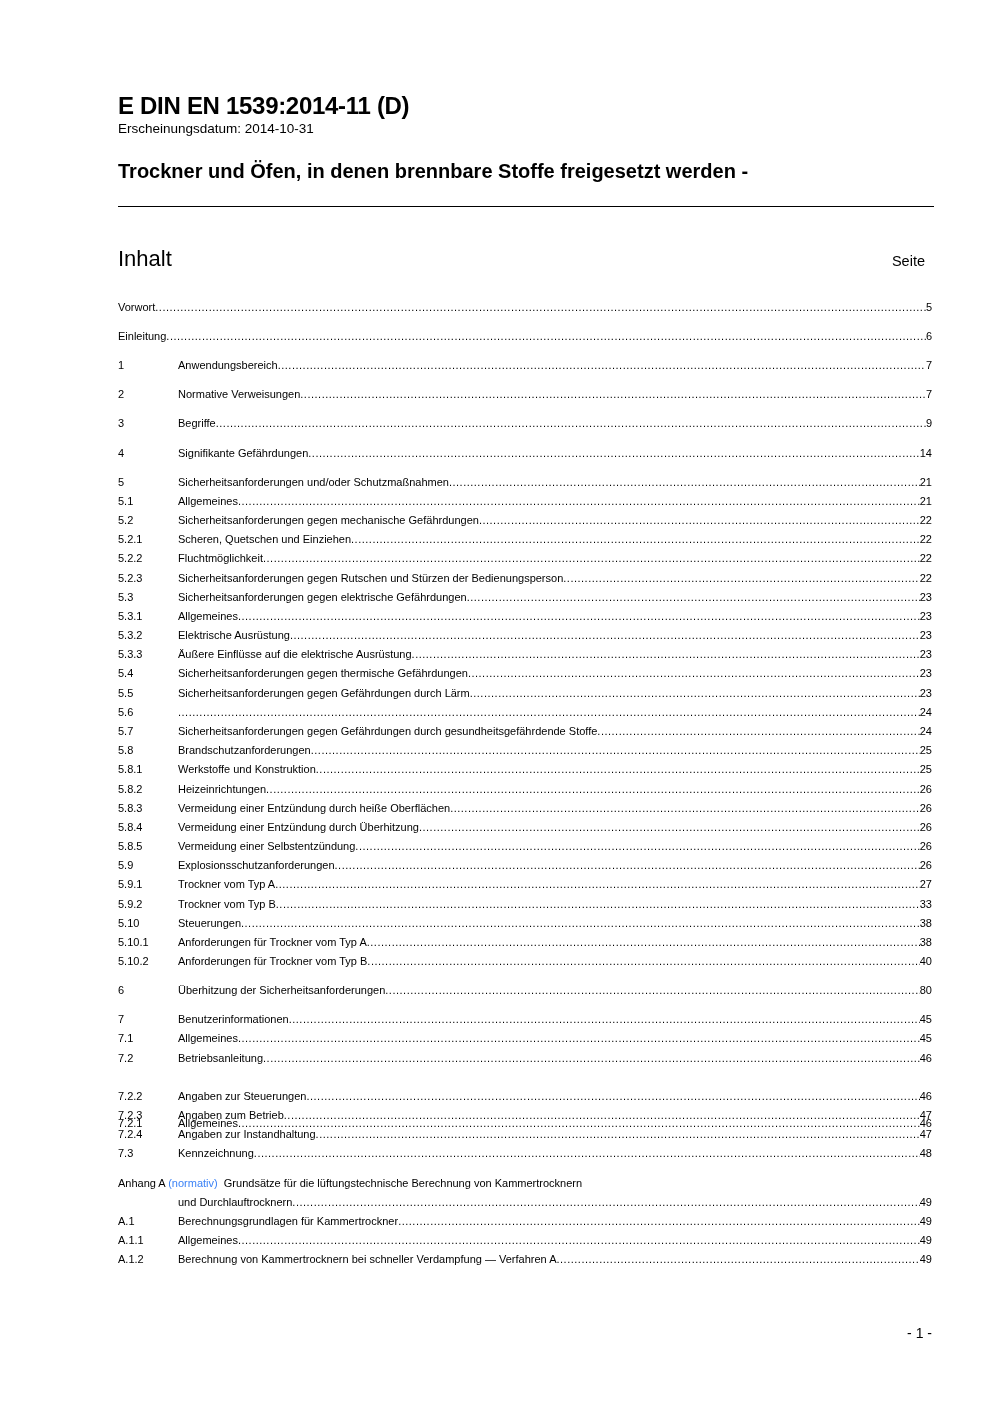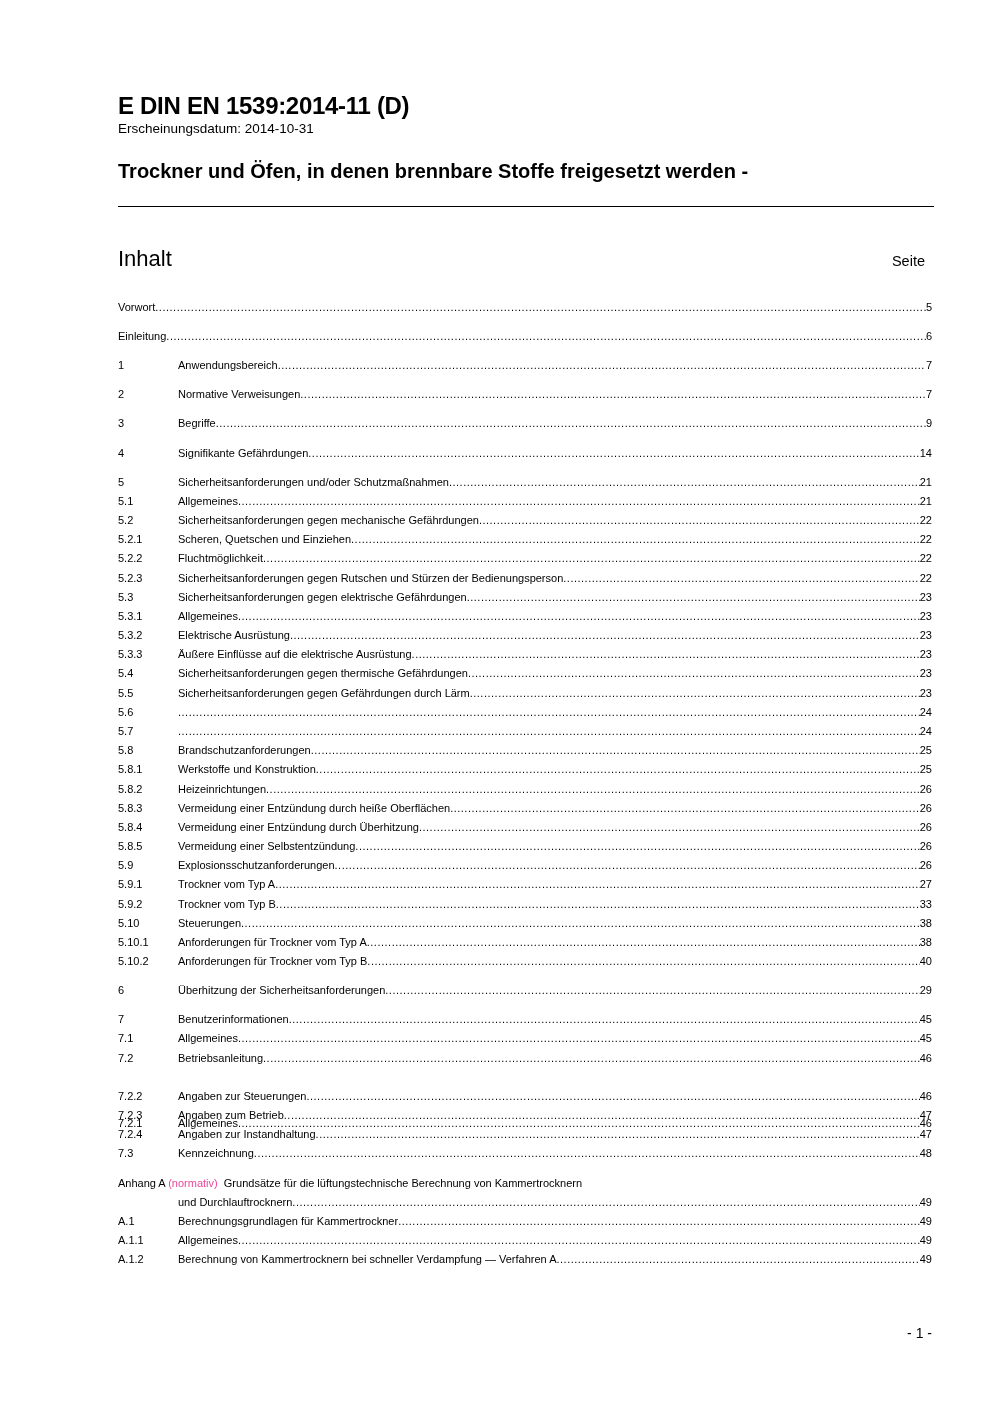--- a/index.html
+++ b/index.html
@@ -147,20 +147,21 @@
         <span class="toc-dots"></span>
         <span class="toc-page">23</span>
       </div>
     <div class="toc-row" style="top:706px">
         <span class="toc-num">5.6</span>
         <span class="toc-dots"></span>
         <span class="toc-page">24</span>
       </div>
     <div class="toc-row" style="top:725px">
         <span class="toc-num">5.7</span>
+        <span class="toc-text">Sicherheitsanforderungen gegen Gefährdungen durch gesundheitsgefährdende Stoffe</span>
         <span class="toc-dots"></span>
         <span class="toc-page">24</span>
       </div>
     <div class="toc-row" style="top:744px">
         <span class="toc-num">5.8</span>
         <span class="toc-text">Brandschutzanforderungen</span>
         <span class="toc-dots"></span>
         <span class="toc-page">25</span>
       </div>
     <div class="toc-row" style="top:763px">
@@ -227,21 +228,21 @@
         <span class="toc-num">5.10.2</span>
         <span class="toc-text">Anforderungen für Trockner vom Typ B</span>
         <span class="toc-dots"></span>
         <span class="toc-page">40</span>
       </div>
 
     <div class="toc-row" style="top:984px">
         <span class="toc-num">6</span>
         <span class="toc-text">Überhitzung der Sicherheitsanforderungen</span>
         <span class="toc-dots"></span>
-        <span class="toc-page">29</span>
+        <span class="toc-page">80</span>
       </div>
 
     <div class="toc-row" style="top:1013px">
         <span class="toc-num">7</span>
         <span class="toc-text">Benutzerinformationen</span>
         <span class="toc-dots"></span>
         <span class="toc-page">45</span>
       </div>
     <div class="toc-row" style="top:1032px">
         <span class="toc-num">7.1</span>
@@ -282,21 +283,21 @@
     <div class="toc-row" style="top:1147px">
         <span class="toc-num">7.3</span>
         <span class="toc-text">Kennzeichnung</span>
         <span class="toc-dots"></span>
         <span class="toc-page">48</span>
       </div>
 
     <div class="toc-row nonum" style="top:1177px">
       <span class="toc-text">
         <span>Anhang A</span>
-        <span class="annex-normativ" style="color:#ec4899">(normativ)</span>&nbsp;
+        <span class="annex-normativ" style="color:#3b82f6">(normativ)</span>&nbsp;
         <span>Grundsätze für die lüftungstechnische Berechnung von Kammertrocknern</span>
       </span>
     </div>
     <div class="toc-row" style="top:1196px">
         <span class="toc-num"></span>
         <span class="toc-text">und Durchlauftrocknern</span>
         <span class="toc-dots"></span>
         <span class="toc-page">49</span>
       </div>
     <div class="toc-row" style="top:1215px">

